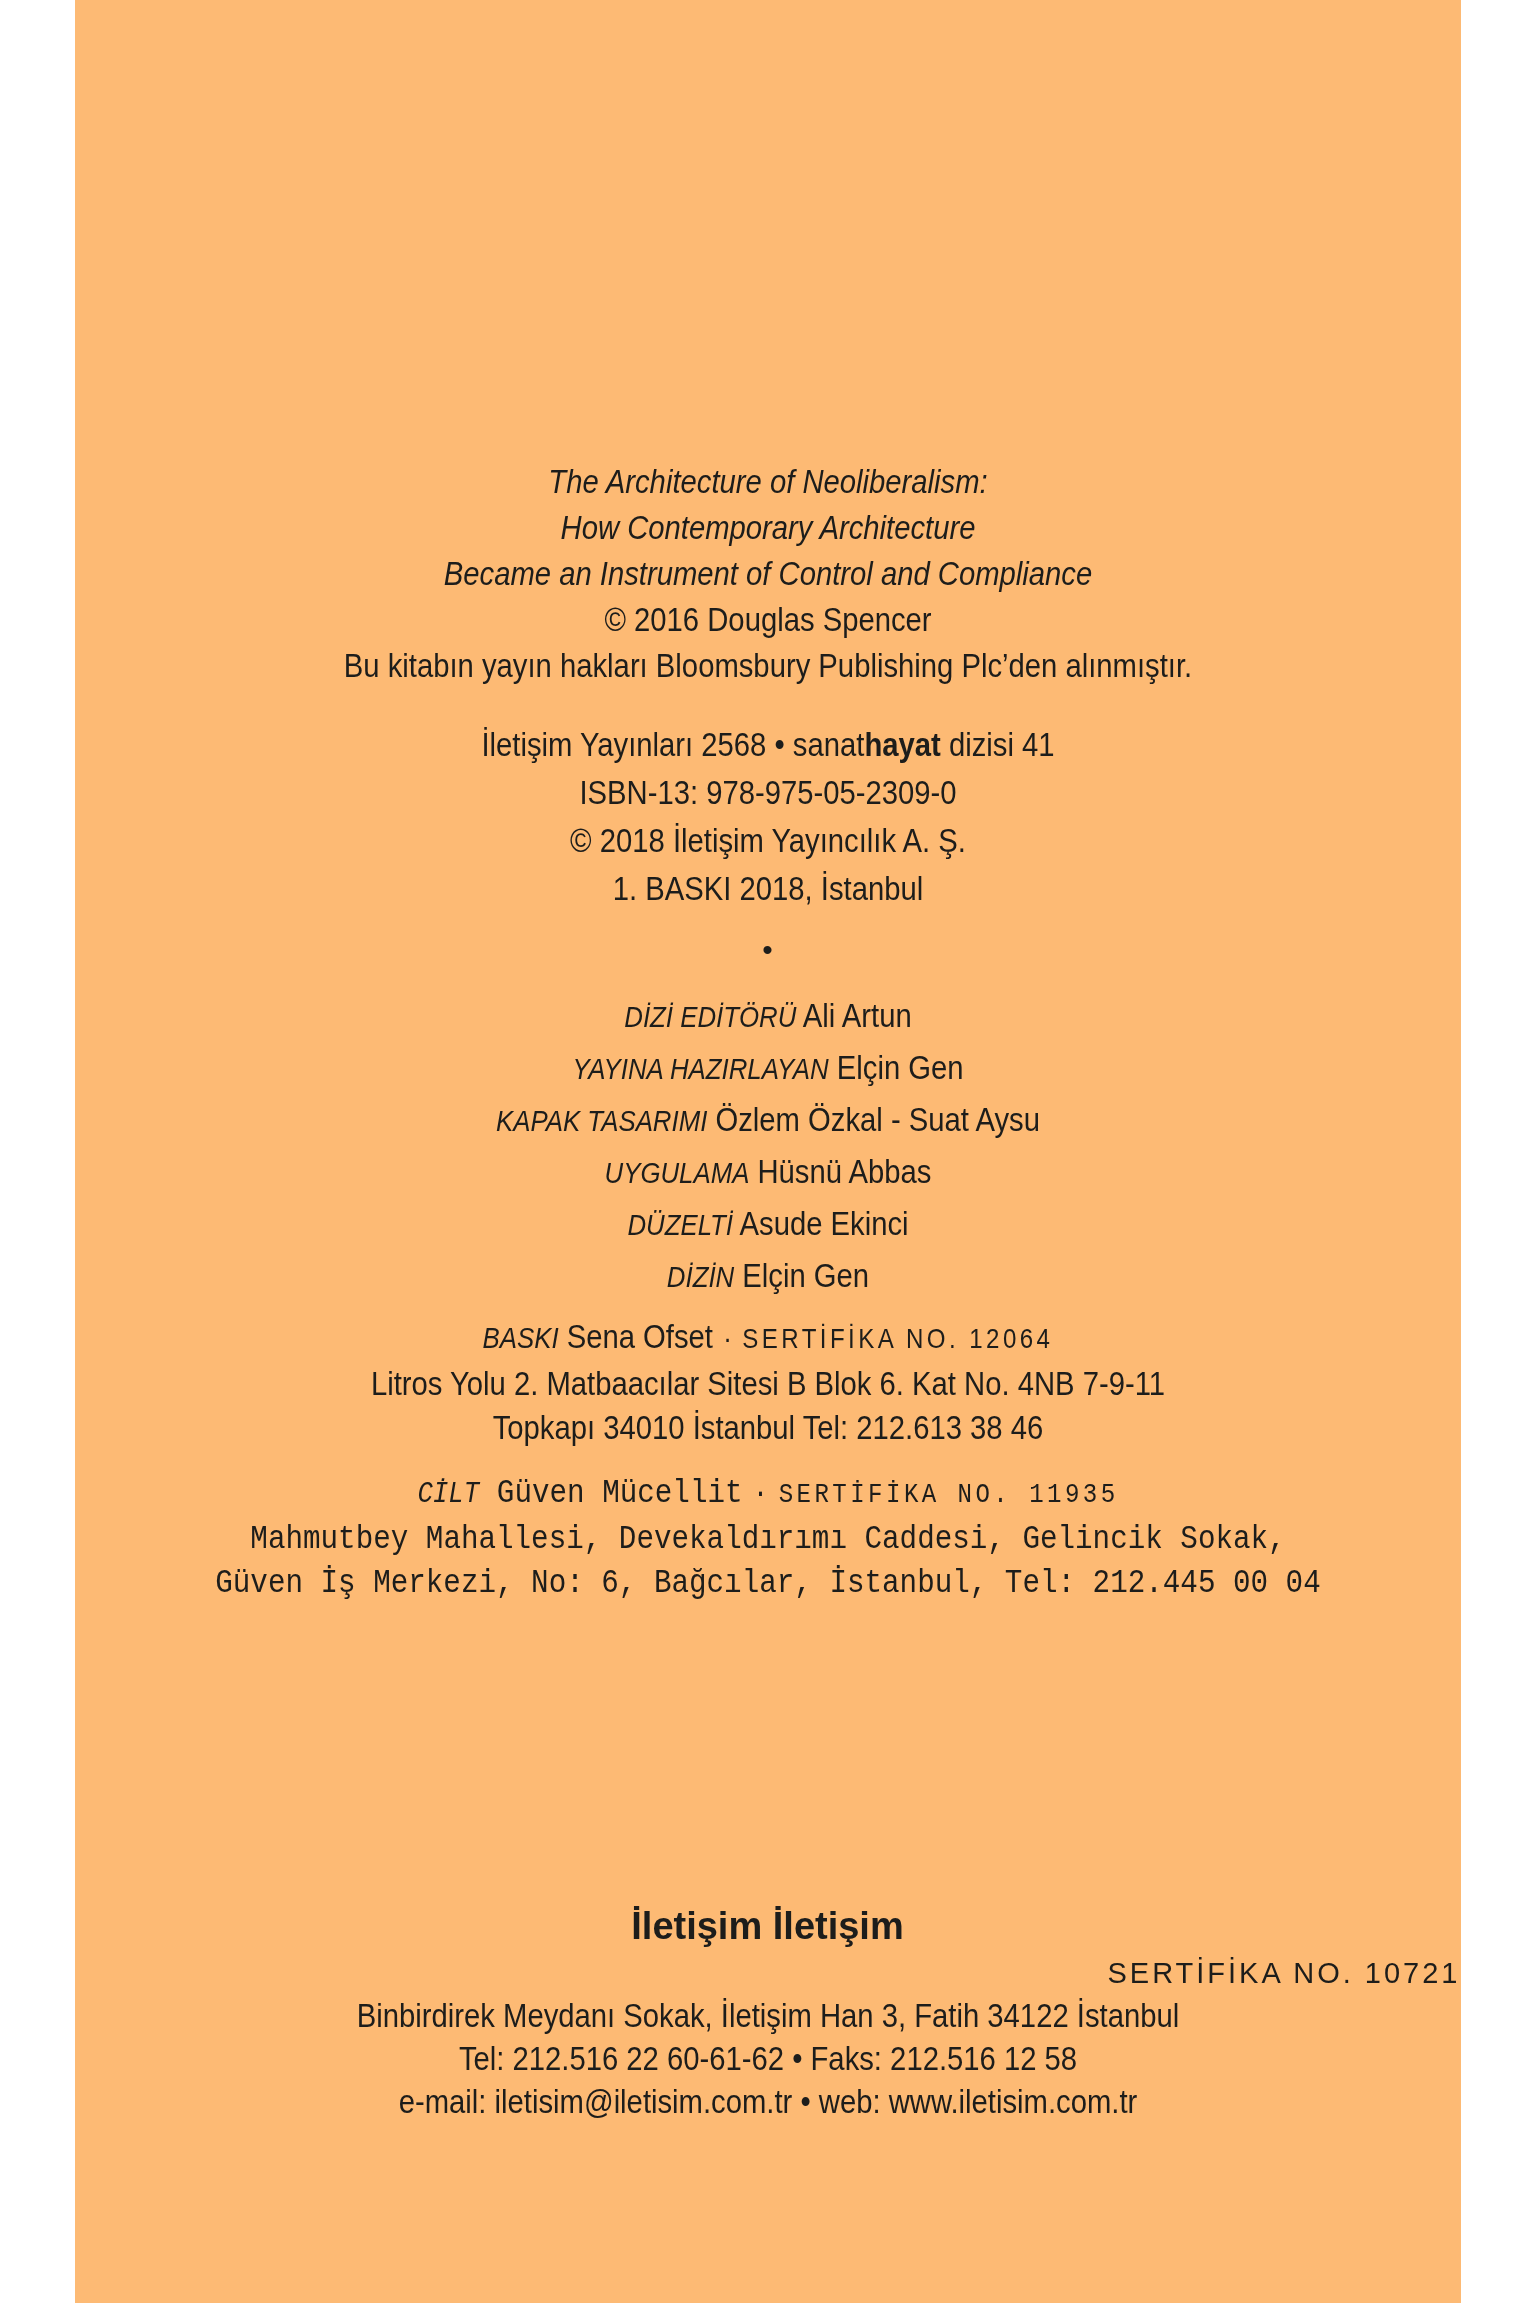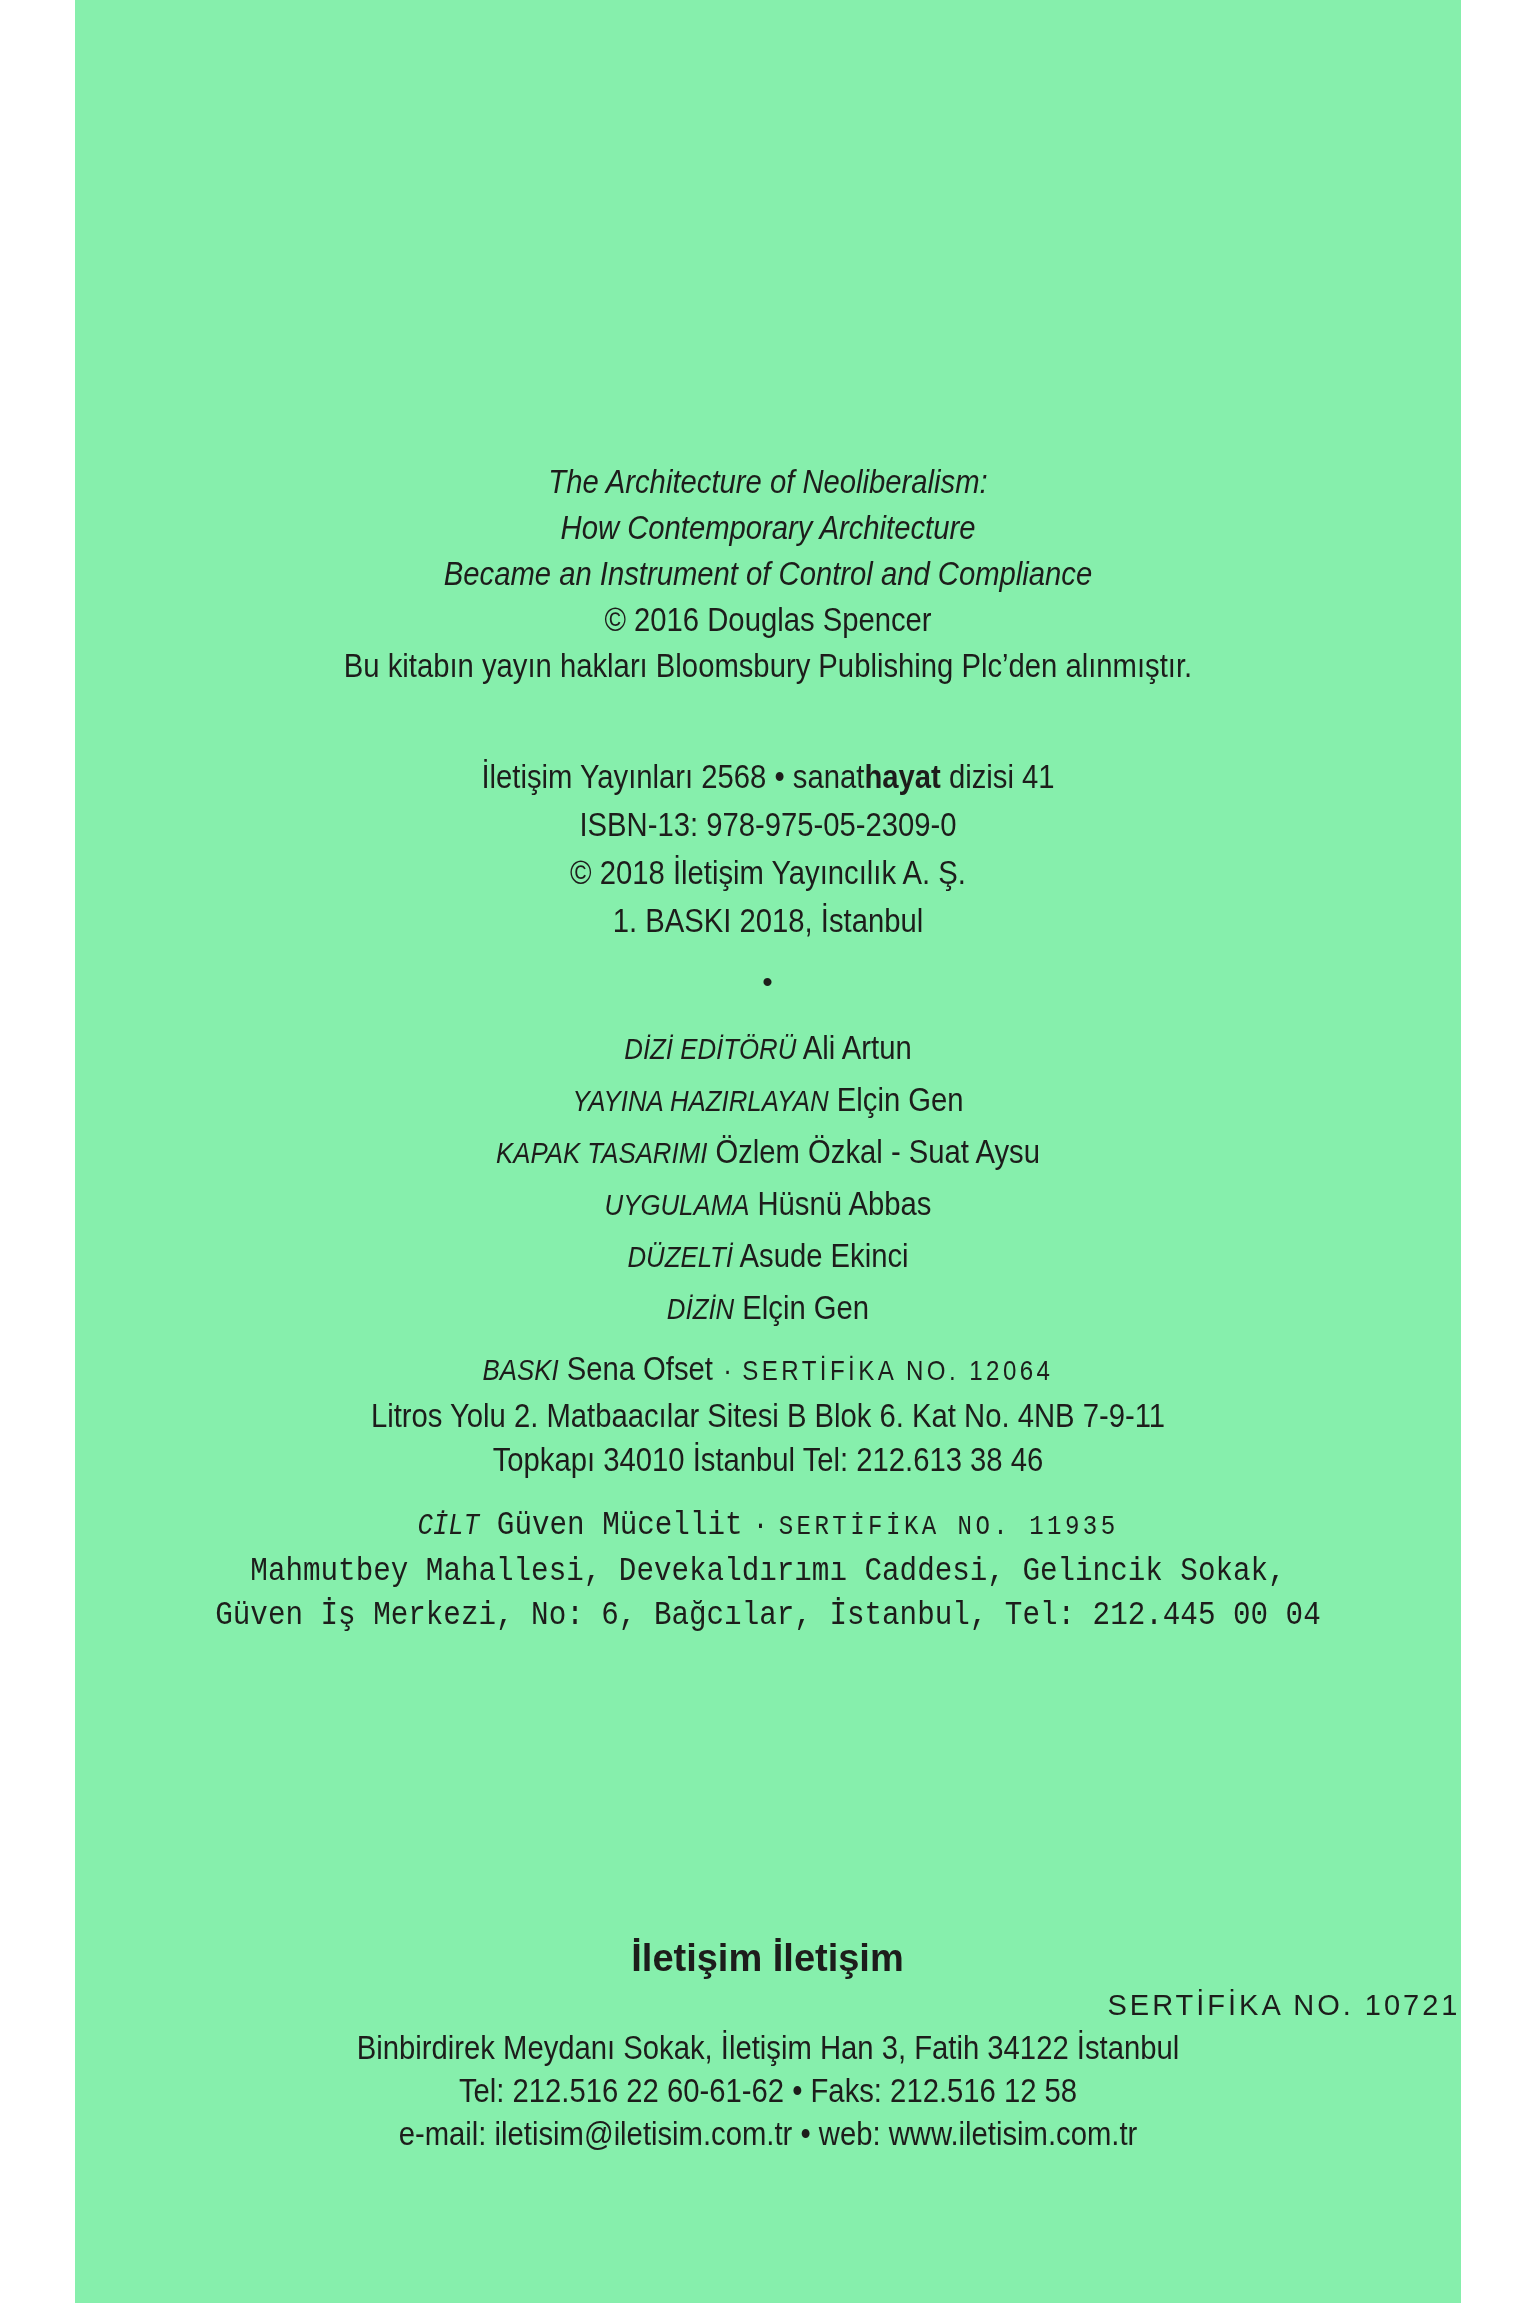--- a/index.html
+++ b/index.html
@@ -2,21 +2,21 @@
 <html><head>
 <meta charset="utf-8">
 <style>
   * { margin: 0; padding: 0; box-sizing: border-box; }
   html, body { background: #ffffff; }
   .page {
     position: relative;
     width: 1386px;
     height: 2303px;
     margin: 0 auto;
-    background: #86efac;
+    background: #fdba74;
     color: #1d1d1b;
     font-family: "Liberation Sans", sans-serif;
     padding-top: 458px;
     overflow: hidden;
   }
   .line {
     display: block;
     text-align: center;
     white-space: nowrap;
     font-size: 34px;
@@ -34,21 +34,21 @@
     font-size: 28px;
     letter-spacing: 4px;
   }
   .sep-dot {
     display: inline-block;
     font-size: 30px;
     margin: 0 12px;
   }
   
   .rights-block .line { line-height: 46px; }
-  .edition-block { margin-top: 64px; }
+  .edition-block { margin-top: 32px; }
   .edition-block .line { line-height: 48px; }
   .bullet-separator {
     margin-top: 18px;
     height: 40px;
     text-align: center;
     font-size: 30px;
     line-height: 40px;
   }
   .credits-block { margin-top: 20px; }
   .credits-block .line { line-height: 50px; }

